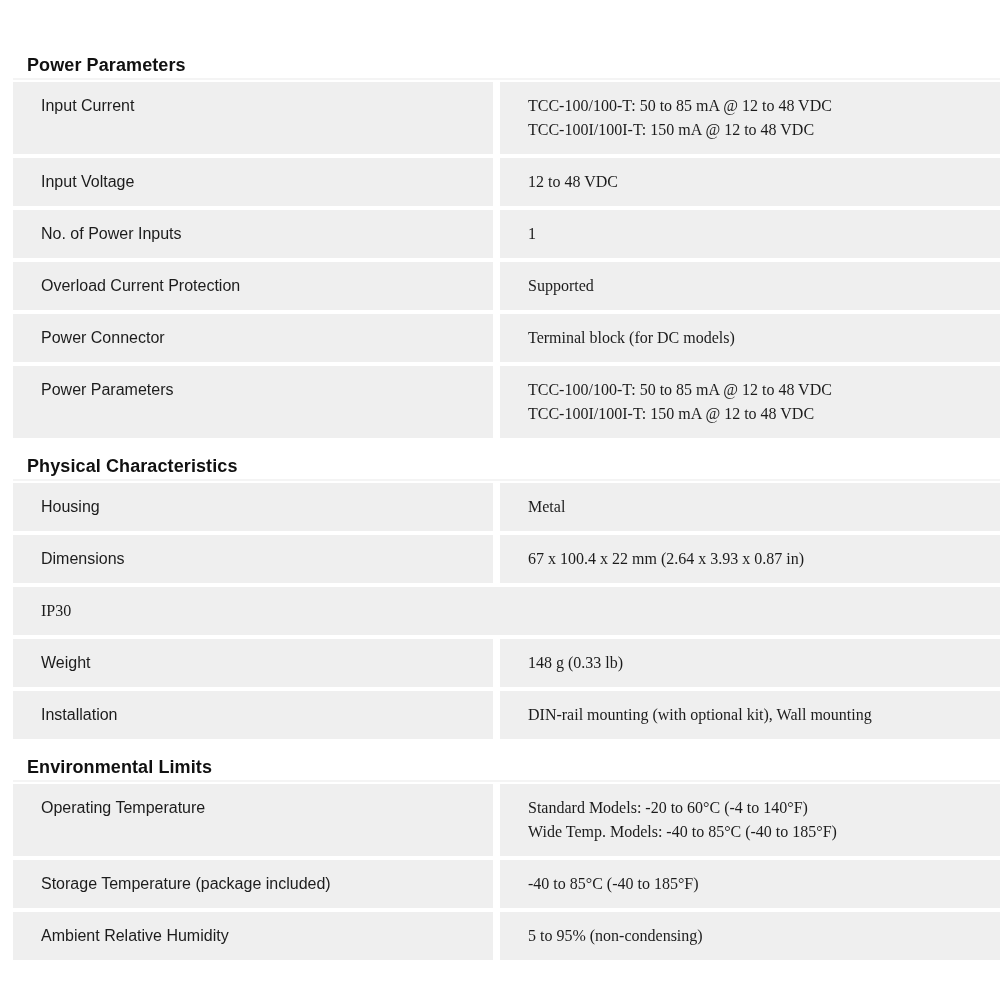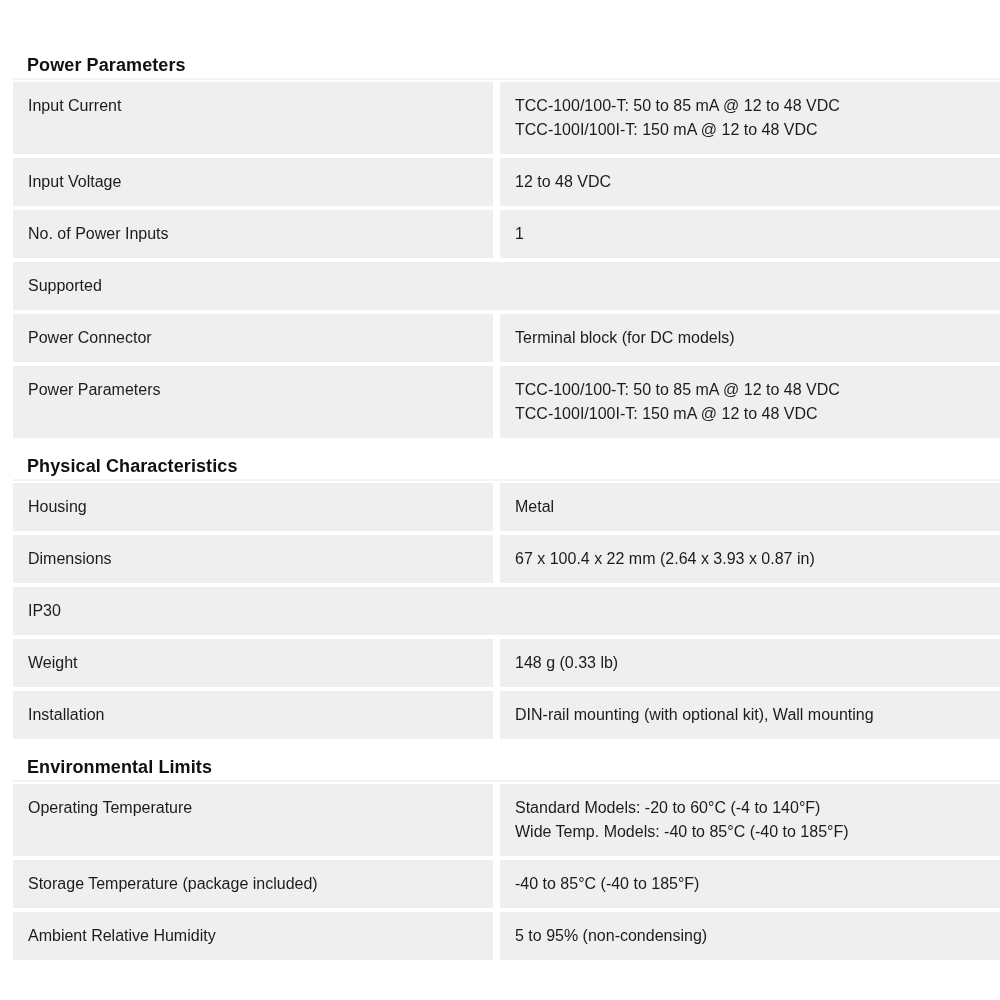--- a/index.html
+++ b/index.html
@@ -34,34 +34,34 @@
     margin-top: 18px;
   }
   .rows { margin: 0; }
   .row {
     display: flex;
     margin-bottom: 4px;
   }
   .cell {
     background: #efefef;
     box-sizing: border-box;
-    padding: 12px 15px;
+    padding: 12px 28px;
     font-size: 16px;
     line-height: 24px;
     min-height: 48px;
   }
   .cell.label {
     width: 480px;
     flex: 0 0 480px;
     margin-right: 7px;
   }
   .cell.value {
     flex: 1 1 auto;
   }
-  .value-line { white-space: nowrap; }
+  .value-line { white-space: nowrap; font-family: Liberation Serif, serif; }
 </style>
 </head>
 <body>
 
 <div class="page">
   <section class="spec-section">
     <h2 class="section-title">Power Parameters</h2>
     <div class="rows">
   <div class="row">
     <div class="cell label">Input Current</div>
@@ -79,20 +79,21 @@
   </div>
 
   <div class="row">
     <div class="cell label">No. of Power Inputs</div>
     <div class="cell value">
             <div class="value-line">1</div>
           </div>
   </div>
 
   <div class="row">
+    <div class="cell label">Overload Current Protection</div>
     <div class="cell value">
             <div class="value-line">Supported</div>
           </div>
   </div>
 
   <div class="row">
     <div class="cell label">Power Connector</div>
     <div class="cell value">
             <div class="value-line">Terminal block (for DC models)</div>
           </div>

